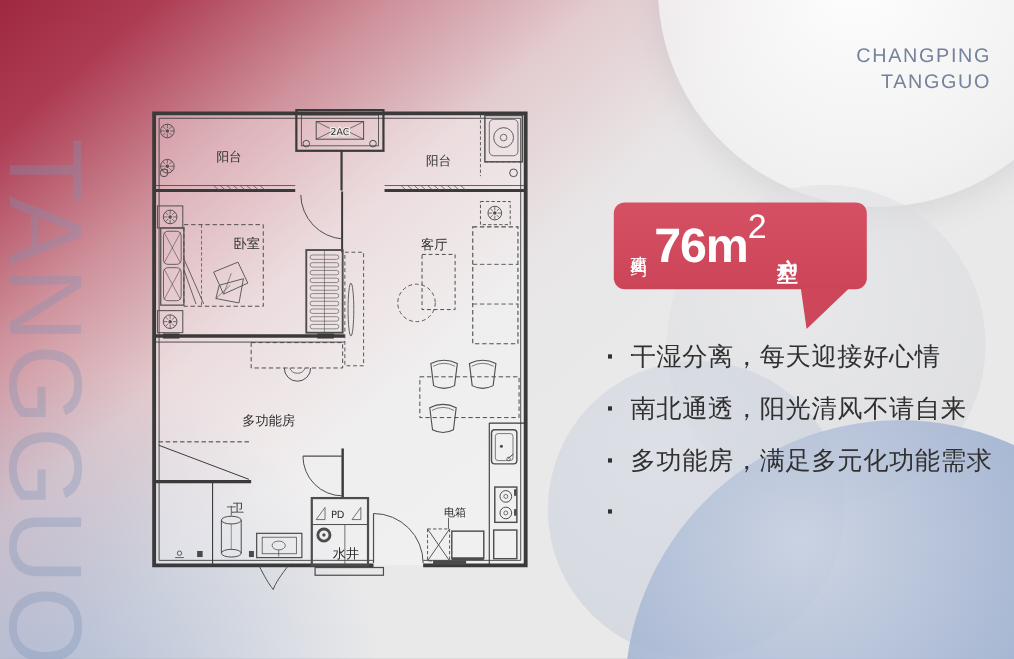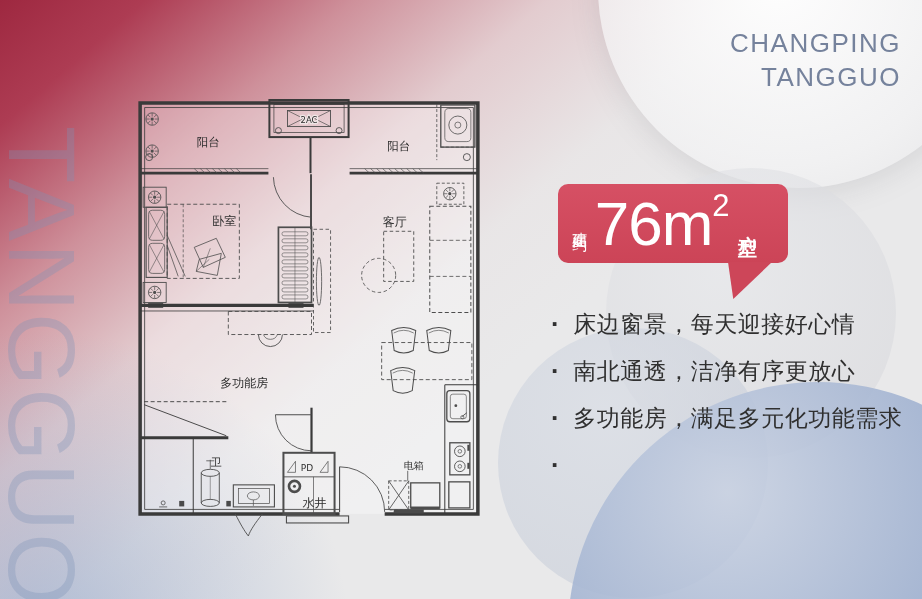--- a/index.html
+++ b/index.html
@@ -20,35 +20,35 @@
   .c3{left:498px;top:328px;width:270px;height:270px;
       background:radial-gradient(circle at 40% 30%, rgba(214,219,228,.65), rgba(188,196,211,.45) 80%);}
   .c4{left:568px;top:382px;width:500px;height:500px;
       background:radial-gradient(circle at 32% 22%, rgba(200,209,226,.85), rgba(148,168,203,.9) 55%, rgba(113,139,183,.95) 90%);}
   .watermark{
     position:absolute;left:-6px;top:126px;
     writing-mode:vertical-rl;text-orientation:mixed;
     font-size:94px;line-height:1;letter-spacing:2px;font-weight:300;
     color:rgba(124,146,182,.33);user-select:none;
   }
-  .brand{position:absolute;top:26px;right:21px;text-align:right;
-    color:#75829c;font-size:26px;letter-spacing:1.5px;line-height:1.32;}
+  .brand{position:absolute;top:39px;right:21px;text-align:right;
+    color:#75829c;font-size:18px;letter-spacing:1.5px;line-height:1.32;}
   .plan{position:absolute;left:136px;top:99px;width:346px;height:446px;}
   .plan text{font-family:"DejaVu Sans","Liberation Sans",sans-serif;fill:#2d2d2d;}
   .badge{
     position:absolute;left:558px;top:184px;width:230px;height:79px;
     background:linear-gradient(180deg,#d65064,#cc4457);
     border-radius:10px;color:#fff;display:flex;align-items:center;
     padding:0 14px;box-sizing:border-box;
   }
   .badge .tail{position:absolute;right:16px;top:78px;width:44px;height:37px;
     background:#cd4659;clip-path:polygon(0 0,100% 0,12% 100%);}
   .b-pre{writing-mode:vertical-rl;text-orientation:upright;font-size:15px;
     line-height:1.05;letter-spacing:2.5px;margin-right:7px;}
-  .b-val{font-size:62px;font-weight:400;line-height:.9;letter-spacing:-1px;}
+  .b-val{font-size:44px;font-weight:700;line-height:.9;letter-spacing:-1px;}
   .b-sup{font-size:31px;font-weight:500;align-self:flex-start;margin-top:4px;}
   .b-suf{writing-mode:vertical-rl;text-orientation:upright;font-size:19px;
     line-height:1.1;letter-spacing:4px;margin-left:7px;font-weight:600;}
   .points{position:absolute;left:551px;top:301px;margin:0;padding:0;list-style:none;}
   .points li{display:flex;align-items:center;gap:13px;height:47px;
     font-size:23px;color:#303030;letter-spacing:.5px;}
   .points .dot{font-size:26px;font-weight:700;}
 </style>
 </head>
 <body>
@@ -260,25 +260,25 @@
     <span class="b-pre">建面约</span>
     <span class="b-val">76m</span>
     <span class="b-sup">2</span>
     <span class="b-suf">户型</span>
     <span class="tail"></span>
   </div>
 
   <ul class="points">
     <li>
       <span class="dot">·</span>
-      <span>床边窗景，每天迎接好心情</span>
-    </li>
-    <li>
-      <span class="dot">·</span>
-      <span>南北通透，洁净有序更放心</span>
+      <span>干湿分离，每天迎接好心情</span>
+    </li>
+    <li>
+      <span class="dot">·</span>
+      <span>南北通透，阳光清风不请自来</span>
     </li>
     <li>
       <span class="dot">·</span>
       <span>多功能房，满足多元化功能需求</span>
     </li>
     <li>
       <span class="dot">·</span>
     </li>
   </ul>
 

